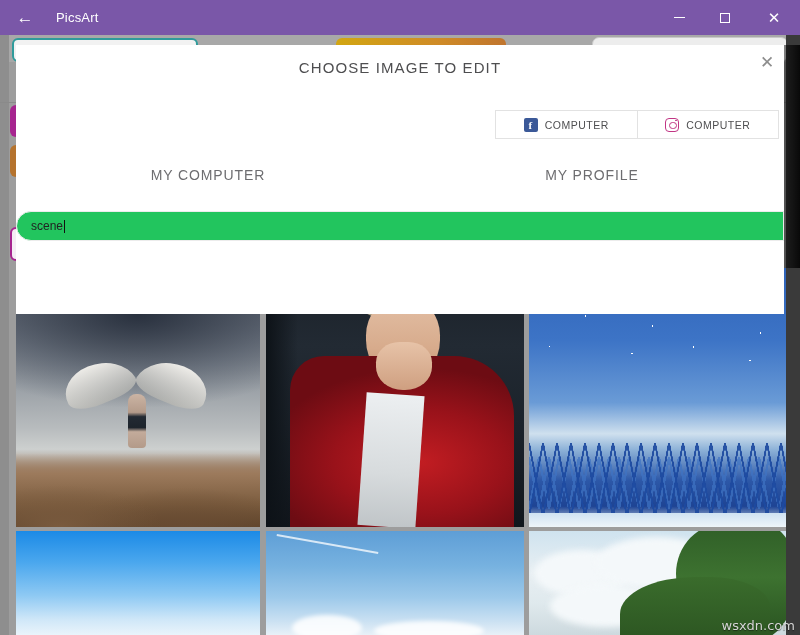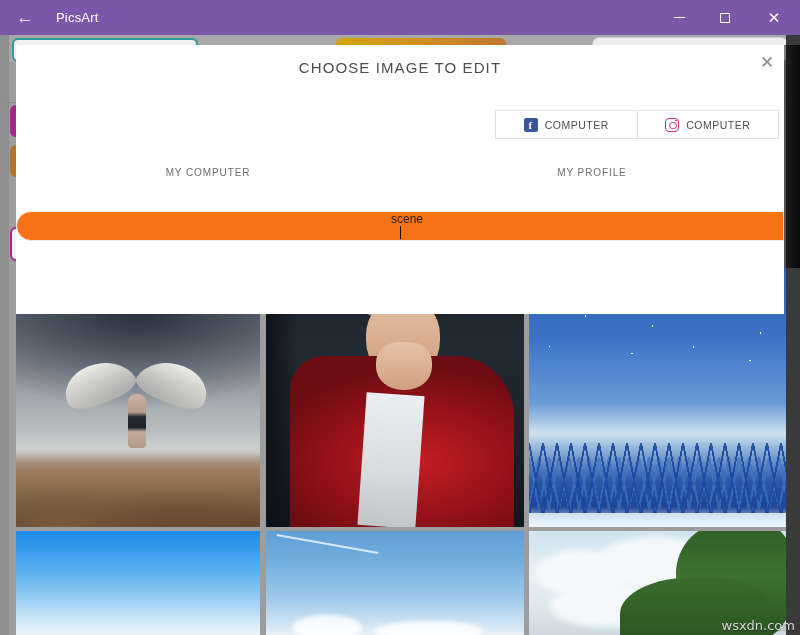--- a/index.html
+++ b/index.html
@@ -178,31 +178,31 @@
   .social-btn + .social-btn{border-left:1px solid #e2e2e2;}
   .fb-ic{width:14px;height:14px;border-radius:2px;background:#3b5998;color:#fff;
     font-family:"Liberation Serif",serif;font-weight:bold;font-size:11px;line-height:14px;text-align:center;}
   .ig-ic{width:14px;height:14px;border-radius:4px;box-sizing:border-box;border:1.6px solid #c13584;position:relative;}
   .ig-ic::before{content:"";position:absolute;left:3.2px;top:3.2px;width:5.2px;height:5.2px;border-radius:50%;border:1.4px solid #c13584;}
   .ig-ic::after{content:"";position:absolute;right:1.6px;top:1.4px;width:1.6px;height:1.6px;border-radius:50%;background:#c13584;}
 
   
   .tabs{position:absolute;left:0;top:118px;width:768px;height:34px;display:flex;}
   .tab{flex:1 1 25%;position:relative;display:flex;align-items:flex-start;justify-content:center;
-    font-size:10px;color:#6d6d70;letter-spacing:.9px;padding-top:4px;}
+    font-size:14px;color:#6d6d70;letter-spacing:.9px;padding-top:4px;}
   .tab .underline{position:absolute;bottom:0;left:50%;transform:translateX(-50%);
     width:178px;height:3px;background:#f0549b;display:none;}
   .tab.active{color:#4a4a4c;}
   .tab.active .underline{display:block;}
 
   
   .searchwrap{position:absolute;left:0;top:166px;width:768px;height:30px;}
   .searchbox{position:absolute;left:0;top:0;width:768px;height:30px;
-    background:#f97316;border:1px solid #ececec;box-sizing:border-box;
-    border-radius:15px 0 0 15px;display:flex;align-items:center;flex-direction:column;}
+    background:#22c55e;border:1px solid #ececec;box-sizing:border-box;
+    border-radius:15px 0 0 15px;display:flex;align-items:center;}
   .searchtext{margin-left:14px;font-size:12px;color:#222;}
   .caret{display:inline-block;width:1px;height:13px;background:#111;vertical-align:-2px;margin-left:1px;}
 
   .watermark{position:absolute;right:5px;bottom:2px;font-size:13px;color:#d6d6d6;
     font-family:"DejaVu Sans",sans-serif;text-shadow:0 1px 1px rgba(0,0,0,.5);}
 </style>
 </head>
 <body>
 
 <div id="root">

